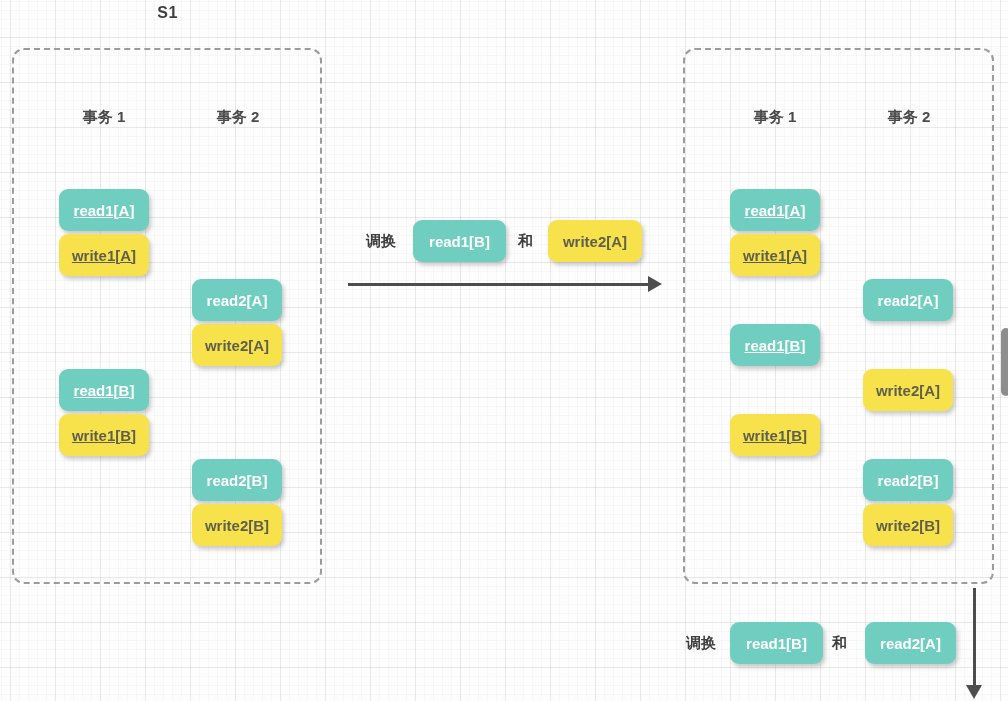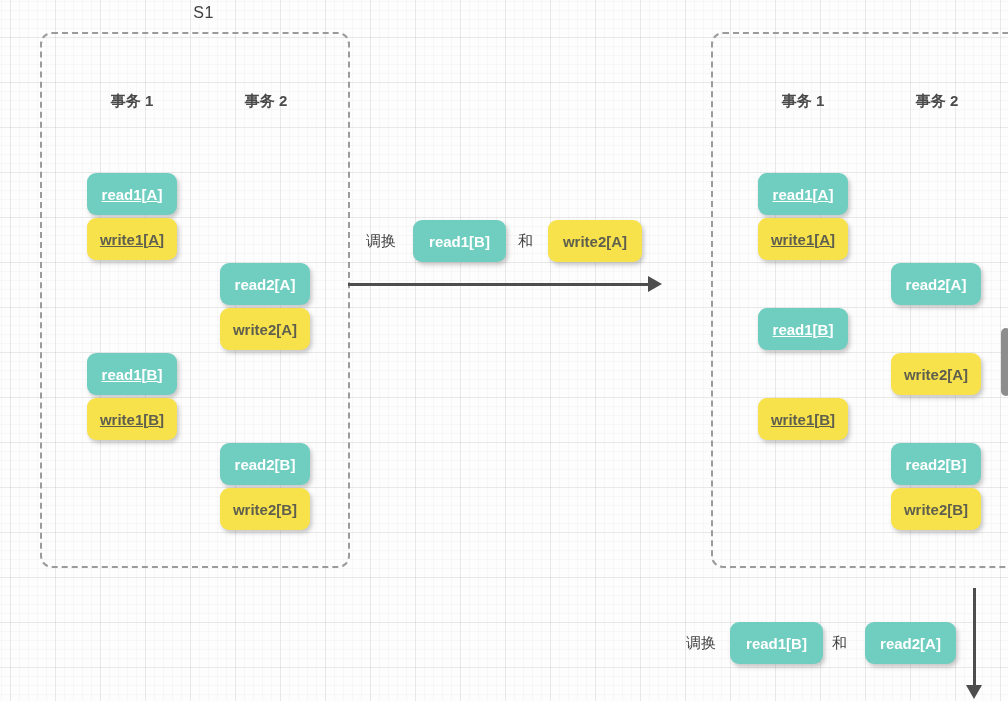--- a/index.html
+++ b/index.html
@@ -17,33 +17,31 @@
       linear-gradient(to right, rgba(0,0,0,0.06) 1px, transparent 1px),
       linear-gradient(to bottom, rgba(0,0,0,0.06) 1px, transparent 1px);
     background-size: 9px 9px, 9px 9px, 45px 45px, 45px 45px;
     background-position: 1px 1px, 1px 1px, 10px 37px, 10px 37px;
   }
 
   .schedule-title {
     position: absolute;
     left: 12px; top: 4px; width: 311px;
     text-align: center;
-    font-size: 16px; font-weight: normal; color: #3f3f3f;
+    font-size: 16px; font-weight: bold; color: #3f3f3f;
     letter-spacing: 0.5px;
-    padding-left: 36px;
   }
 
   .panel {
     position: absolute;
-    top: 32px; height: 536px;
+    top: 48px; height: 536px;
     border: 2px dashed #9b9b9b;
     border-radius: 12px;
     box-sizing: border-box;
     background: transparent;
-    margin-left: 28px;
   }
   .panel-left  { left: 12px;  width: 310px; }
   .panel-right { left: 683px; width: 311px; }
 
   .col-header {
     position: absolute;
     top: 58px;
     transform: translateX(-50%);
     font-size: 15px; font-weight: bold; color: #4a4a4a;
     white-space: nowrap;
@@ -73,21 +71,21 @@
     font-size: 15px; font-weight: bold;
     box-shadow: 2px 3px 4px rgba(120,120,120,0.40);
     padding: 0 14px;
     white-space: nowrap;
   }
   .chip.read  { background: var(--read-bg);  color: var(--read-text); }
   .chip.write { background: var(--write-bg); color: var(--write-text); }
 
   .zh-label {
     position: absolute;
-    font-size: 15px; font-weight: normal; color: #3f3f3f;
+    font-size: 15px; font-weight: bold; color: #3f3f3f;
     white-space: nowrap;
   }
 
   .arrow-shaft-h {
     position: absolute;
     height: 3px; background: #4d4d4d;
   }
   .arrowhead-right {
     position: absolute;
     width: 0; height: 0;

